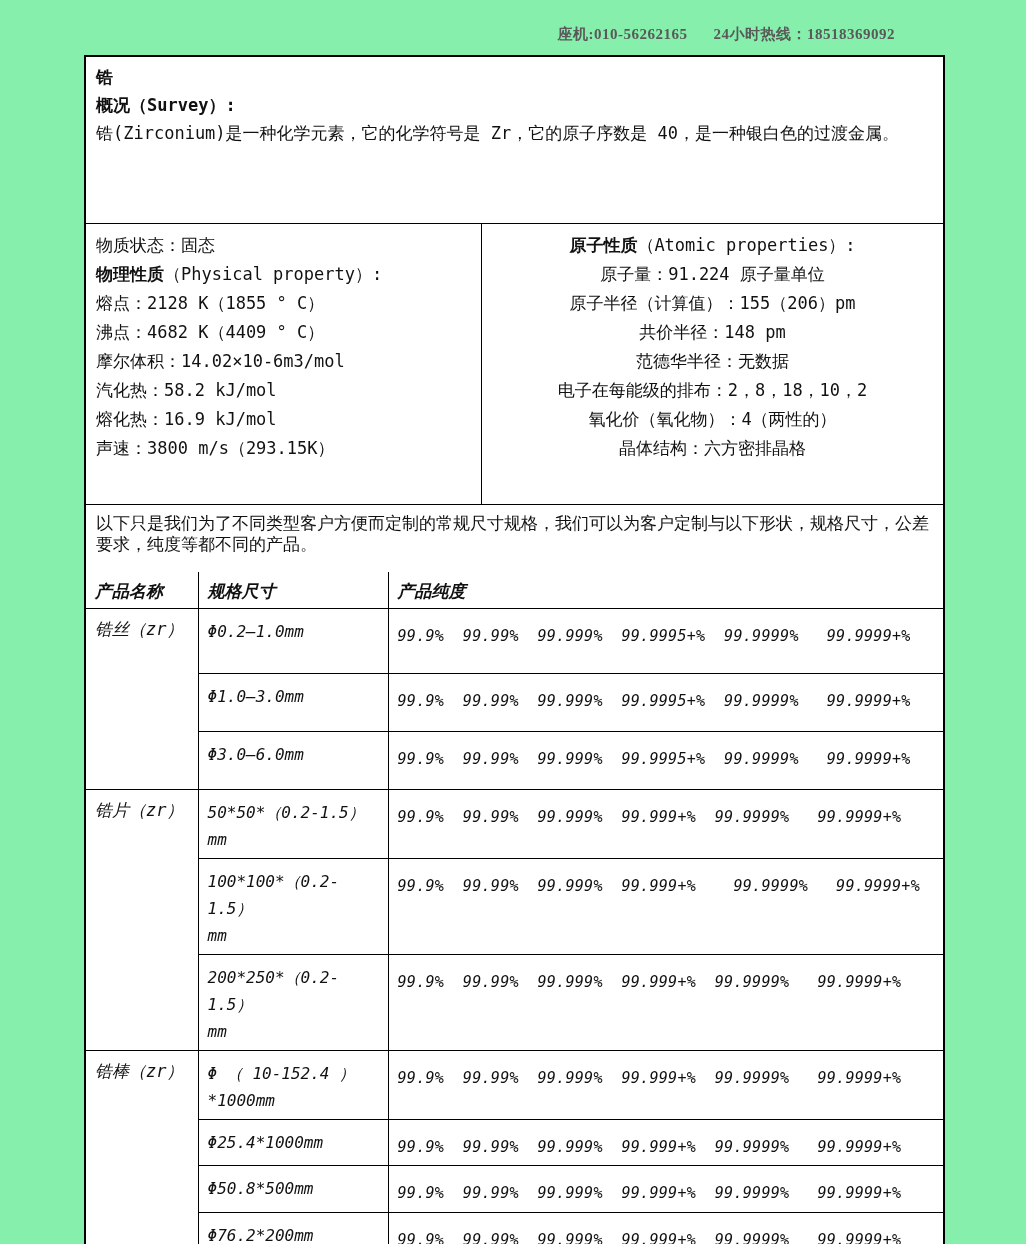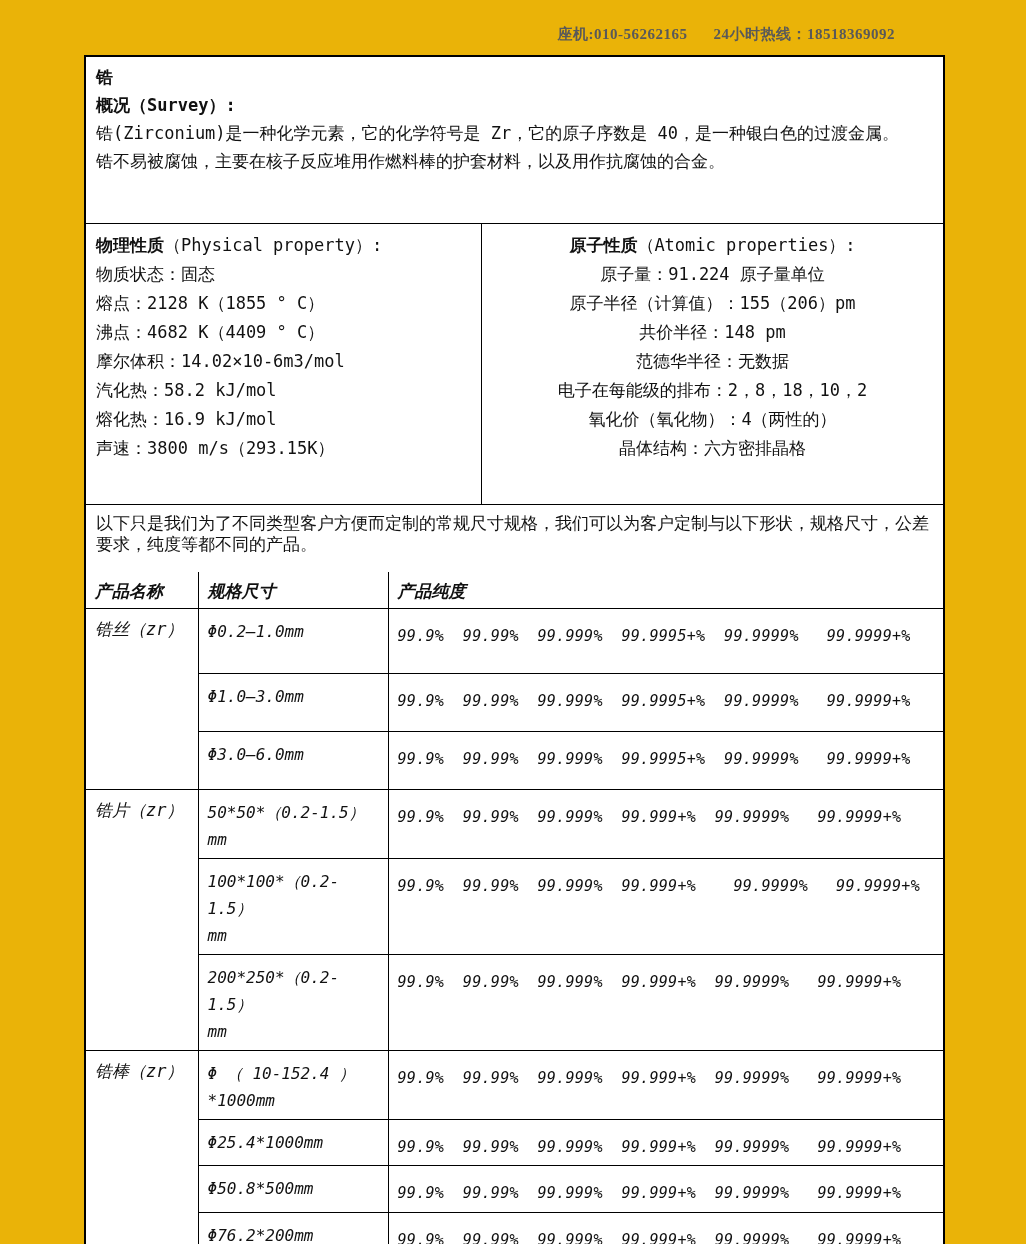--- a/index.html
+++ b/index.html
@@ -1,17 +1,17 @@
 <!DOCTYPE html>
 <html><head>
 <meta charset="utf-8">
 <style>
   html,body{margin:0;padding:0;background:#fff;}
   .page{
-    position:relative;width:1026px;height:1244px;background:#eab308;
+    position:relative;width:1026px;height:1244px;background:#86efac;
     font-family:"DejaVu Sans Mono","DejaVu Sans","Liberation Sans",monospace;
     color:#111;overflow:hidden;
   }
   .contact{
     position:absolute;top:25px;right:131px;font-size:15px;color:#595959;
     font-family:"Liberation Serif","DejaVu Serif",serif;font-weight:bold;
     letter-spacing:.5px;
   }
   .contact .gap{display:inline-block;width:26px;}
   .doc{
@@ -48,27 +48,26 @@
   <div class="contact">
     <span>座机:010-56262165</span><span class="gap"></span><span>24小时热线：18518369092</span>
   </div>
 
   <div class="doc">
 
     <div class="sec sec1">
       <div class="b">锆</div>
       <div class="b">概况（Survey）:</div>
       <div>锆(Zirconium)是一种化学元素，它的化学符号是 Zr，它的原子序数是 40，是一种银白色的过渡金属。</div>
-      <div>锆不易被腐蚀，主要在核子反应堆用作燃料棒的护套材料，以及用作抗腐蚀的合金。</div>
     </div>
 
     <div class="sec2">
       <div class="col col-left">
+        <div>物质状态：固态</div>
         <div><span class="b">物理性质</span><span>（Physical property）:</span></div>
-        <div>物质状态：固态</div>
         <div>熔点：2128 K（1855 ° C）</div>
         <div>沸点：4682 K（4409 ° C）</div>
         <div>摩尔体积：14.02×10-6m3/mol</div>
         <div>汽化热：58.2 kJ/mol</div>
         <div>熔化热：16.9 kJ/mol</div>
         <div>声速：3800 m/s（293.15K）</div>
       </div>
       <div class="col col-right">
         <div><span class="b">原子性质</span><span>（Atomic properties）:</span></div>
         <div>原子量：91.224 原子量单位</div>

